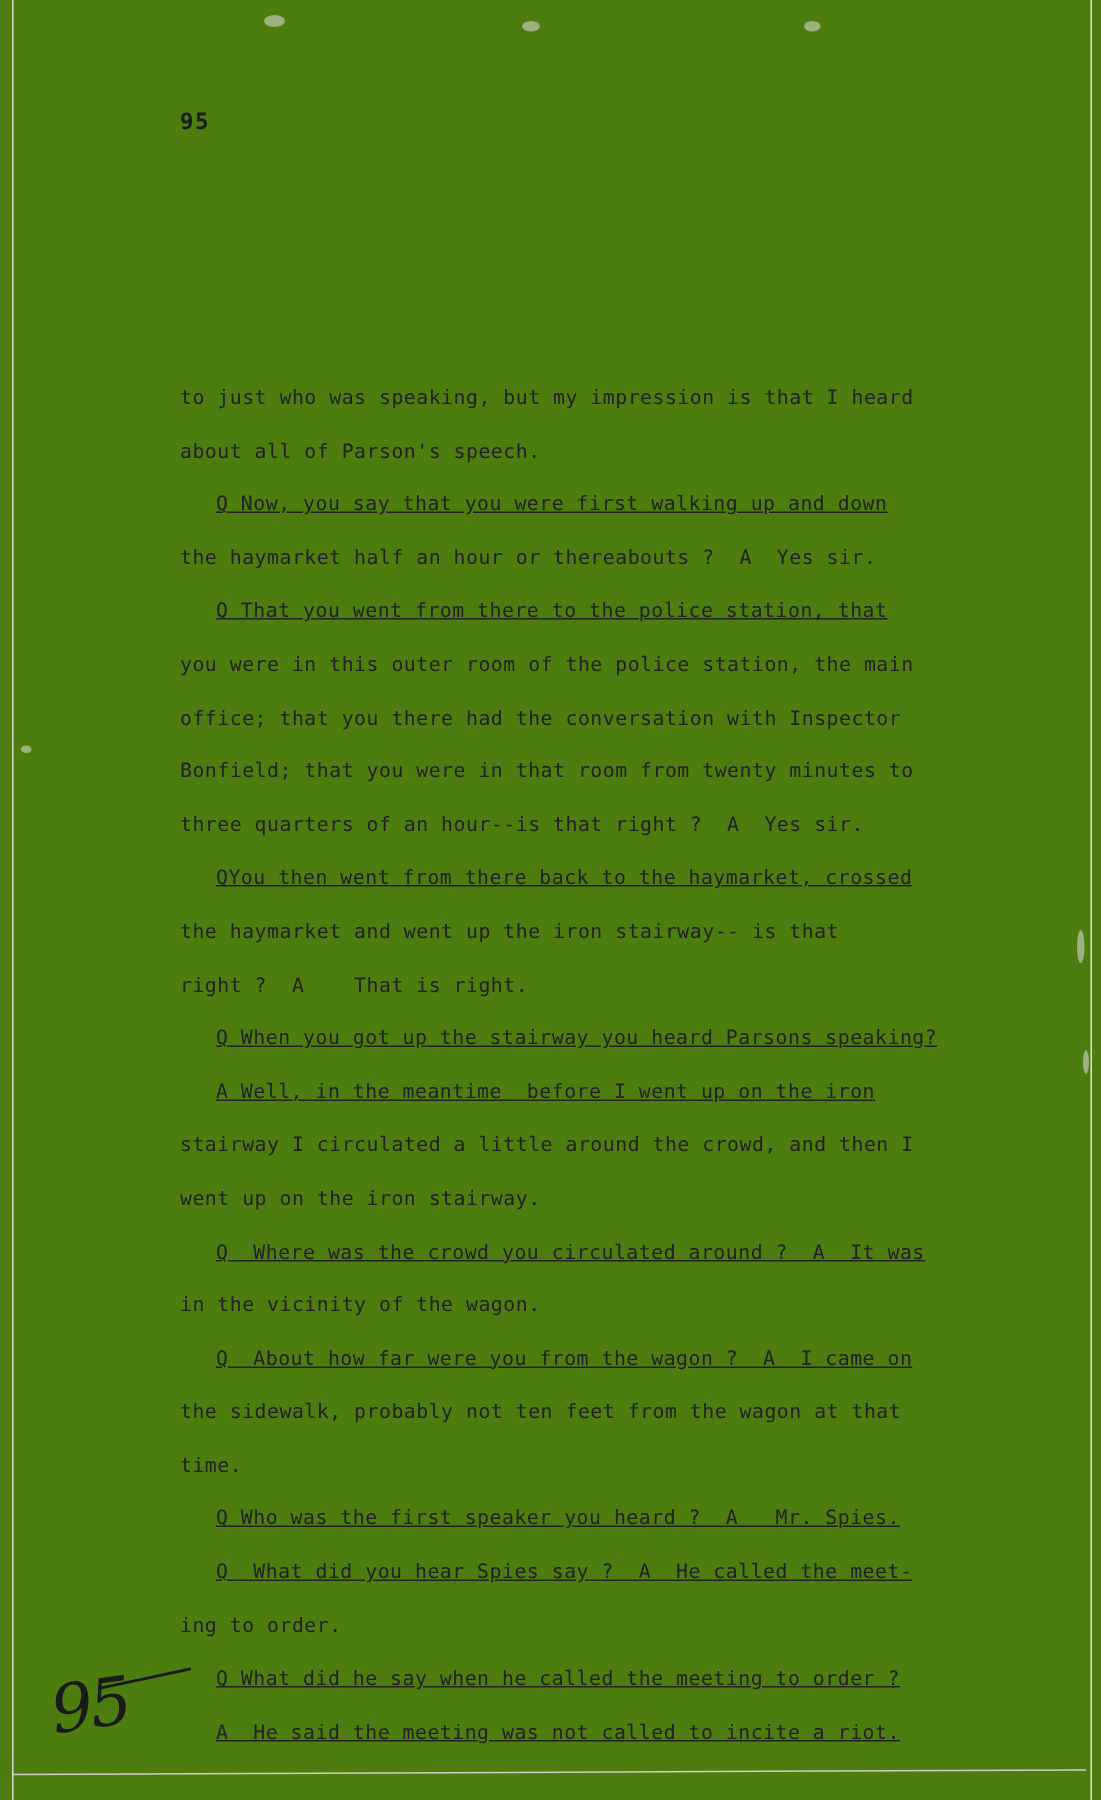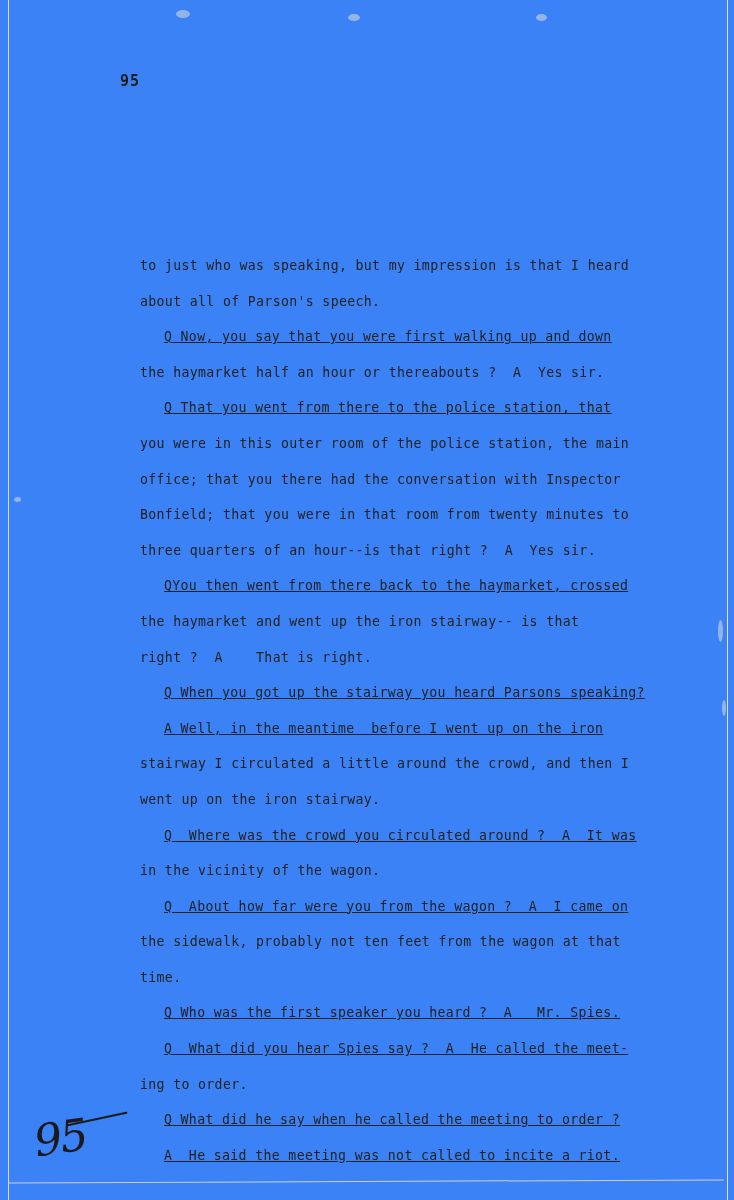--- a/index.html
+++ b/index.html
@@ -12,21 +12,21 @@
     height: 1200px;
     position: relative;
     overflow: hidden;
     font-family: "DejaVu Sans Mono", monospace;
   }
   .page {
     position: absolute;
     top: 0; left: 0;
     width: 734px;
     height: 1200px;
-    background: #3b82f6;
+    background: #4d7c0f;
   }
   
   .edge-left {
     position: absolute;
     left: 8px; top: 0;
     width: 1px; height: 1200px;
     background: #d8d8d4;
   }
   .edge-right {
     position: absolute;
@@ -67,21 +67,20 @@
   .body-text {
     position: absolute;
     left: 120px;
     top: 248px;
     width: 560px;
     font-size: 13.2px;
     line-height: 35.6px;
     color: #222222;
     letter-spacing: 0.35px;
     white-space: pre-wrap;
-    margin-left: 20px;
   }
   .line {
     display: block;
     height: 35.6px;
     white-space: pre;
   }
   .indent {
     padding-left: 24px;
     text-decoration: underline;
   }

